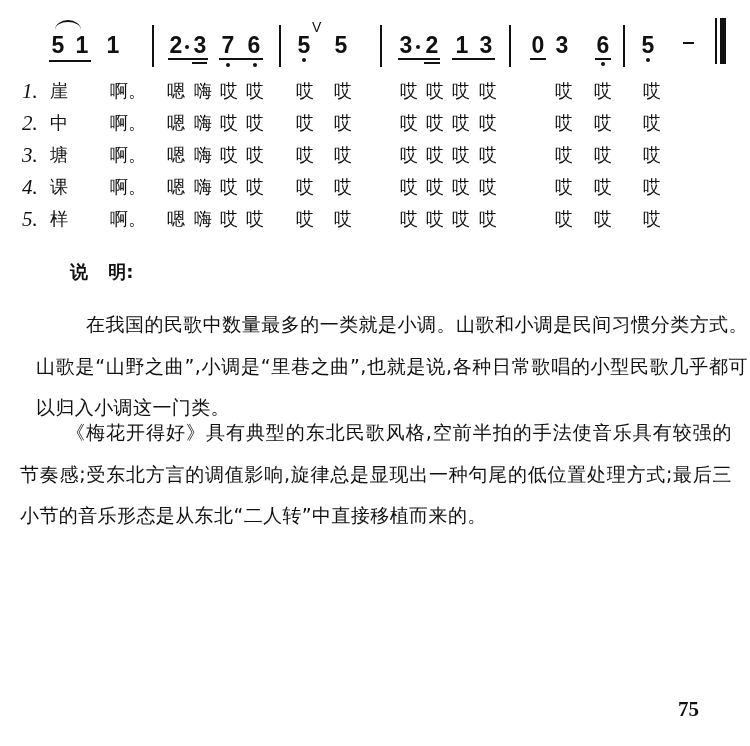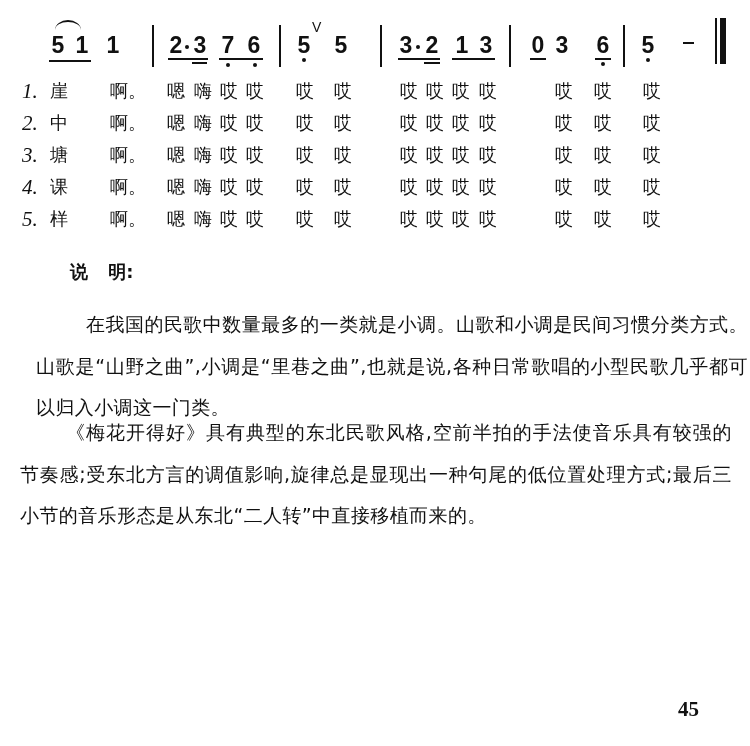--- a/index.html
+++ b/index.html
@@ -198,13 +198,13 @@
     <span class="syl" style="left:641px;">哎</span>
   </div>
 </div>
 
 <div class="heading">说 明:</div>
 
 <p class="para" style="top:288px; margin:16px; text-indent:50px;">在我国的民歌中数量最多的一类就是小调。山歌和小调是民间习惯分类方式。山歌是“山野之曲”,小调是“里巷之曲”,也就是说,各种日常歌唱的小型民歌几乎都可以归入小调这一门类。</p>
 
 <p class="para" style="top:412px; margin:0; text-indent:46px;">《梅花开得好》具有典型的东北民歌风格,空前半拍的手法使音乐具有较强的节奏感;受东北方言的调值影响,旋律总是显现出一种句尾的低位置处理方式;最后三小节的音乐形态是从东北“二人转”中直接移植而来的。</p>
 
-<div class="page-num">45</div>
+<div class="page-num">75</div>
 
 </body></html>

